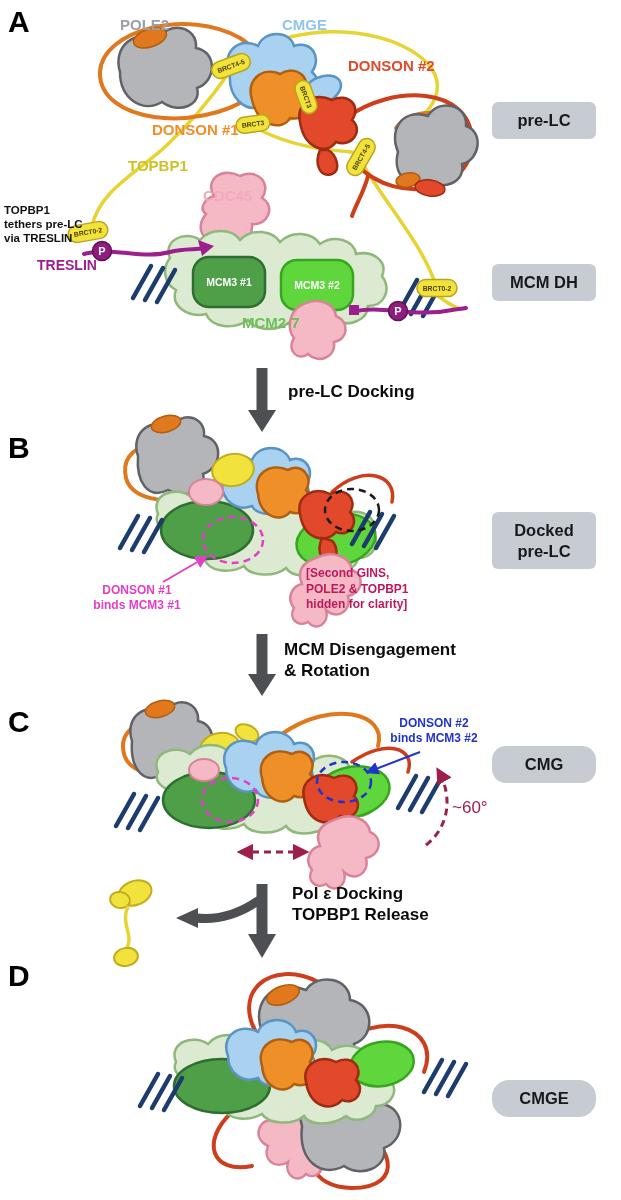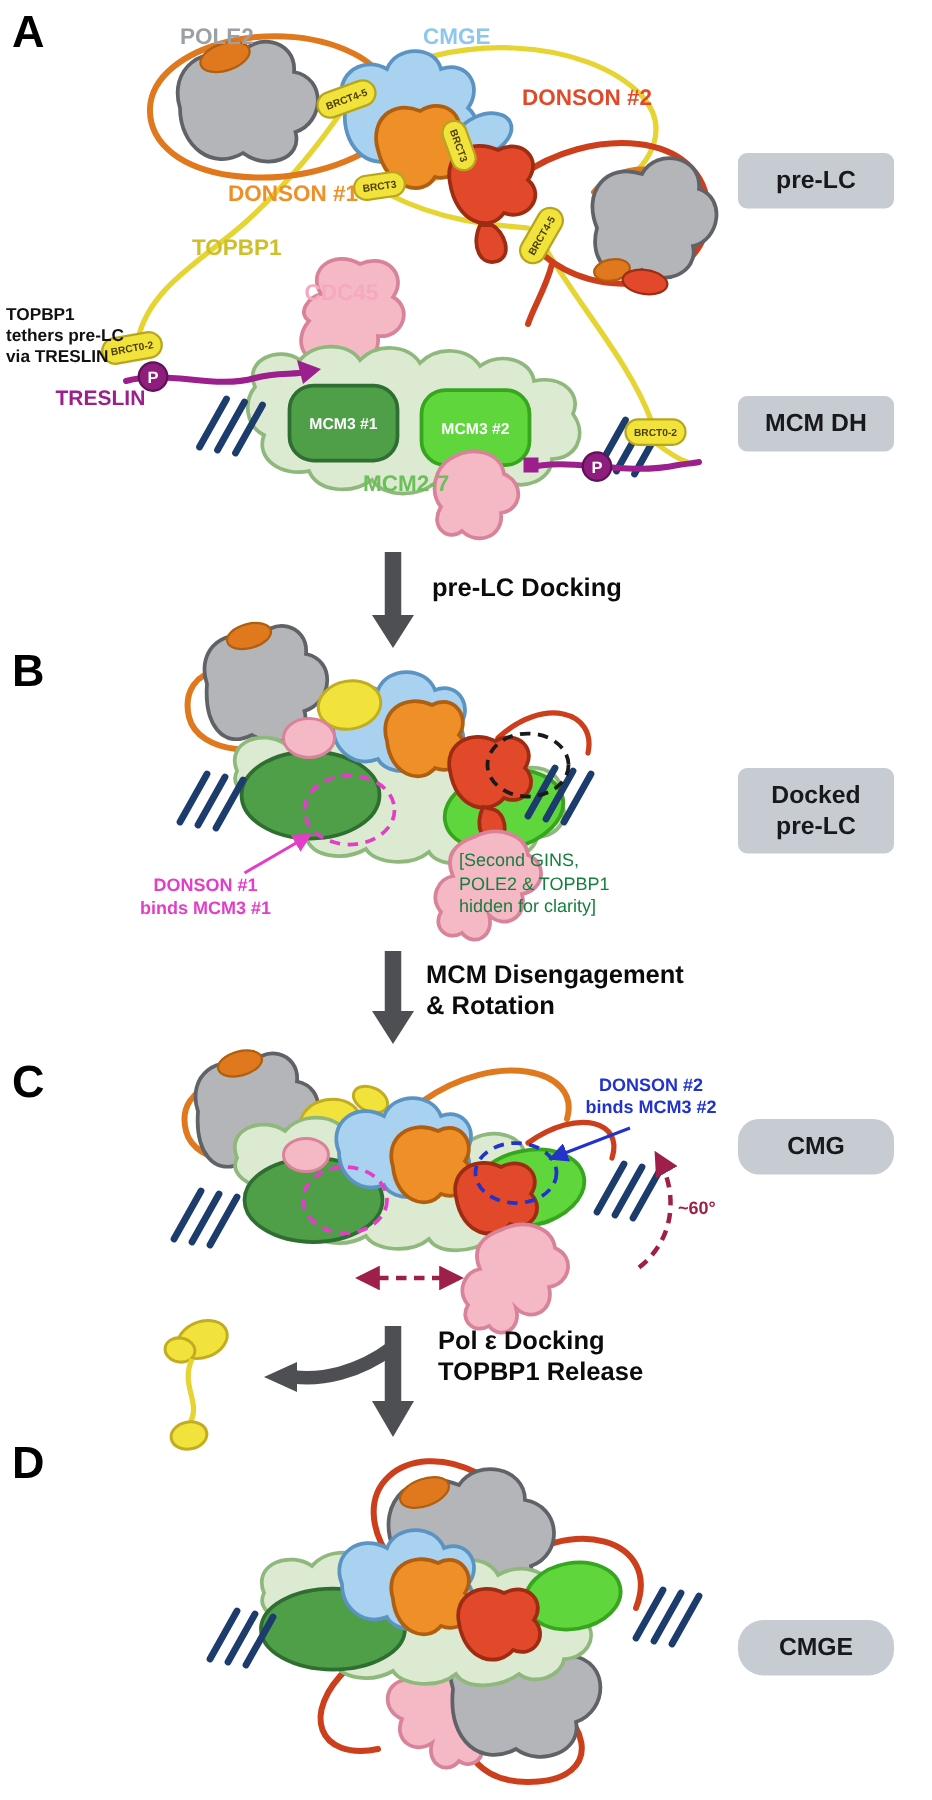--- a/index.html
+++ b/index.html
@@ -288,20 +288,20 @@
 <div class="stage-box" style="top:1080px;border-radius:17px;">CMGE</div>
 
 <div class="lbl trans" style="left:288px;top:382px;">pre-LC Docking</div>
 <div class="lbl trans" style="left:284px;top:640px;">MCM Disengagement
 &amp; Rotation</div>
 <div class="lbl trans" style="left:292px;top:884px;">Pol ε Docking
 TOPBP1 Release</div>
 
 <div class="lbl note center" style="left:72px;top:583px;width:130px;color:#e23ec8;">DONSON #1
 binds MCM3 #1</div>
-<div class="lbl" style="left:306px;top:566px;width:175px;font-size:12px;color:#15803d;line-height:1.3;">[Second GINS,
+<div class="lbl" style="left:306px;top:566px;width:175px;font-size:12px;color:#be185d;line-height:1.3;font-weight:bold;">[Second GINS,
 POLE2 &amp; TOPBP1
 hidden for clarity]</div>
 <div class="lbl note center" style="left:375px;top:716px;width:118px;color:#2233cc;">DONSON #2
 binds MCM3 #2</div>
-<div class="lbl" style="left:452px;top:798px;font-size:12px;font-weight:bold;color:#9e2048;">~60°</div>
+<div class="lbl" style="left:452px;top:798px;font-size:17px;font-weight:normal;color:#9e2048;">~60°</div>
 
 </div>
 
 </body></html>

